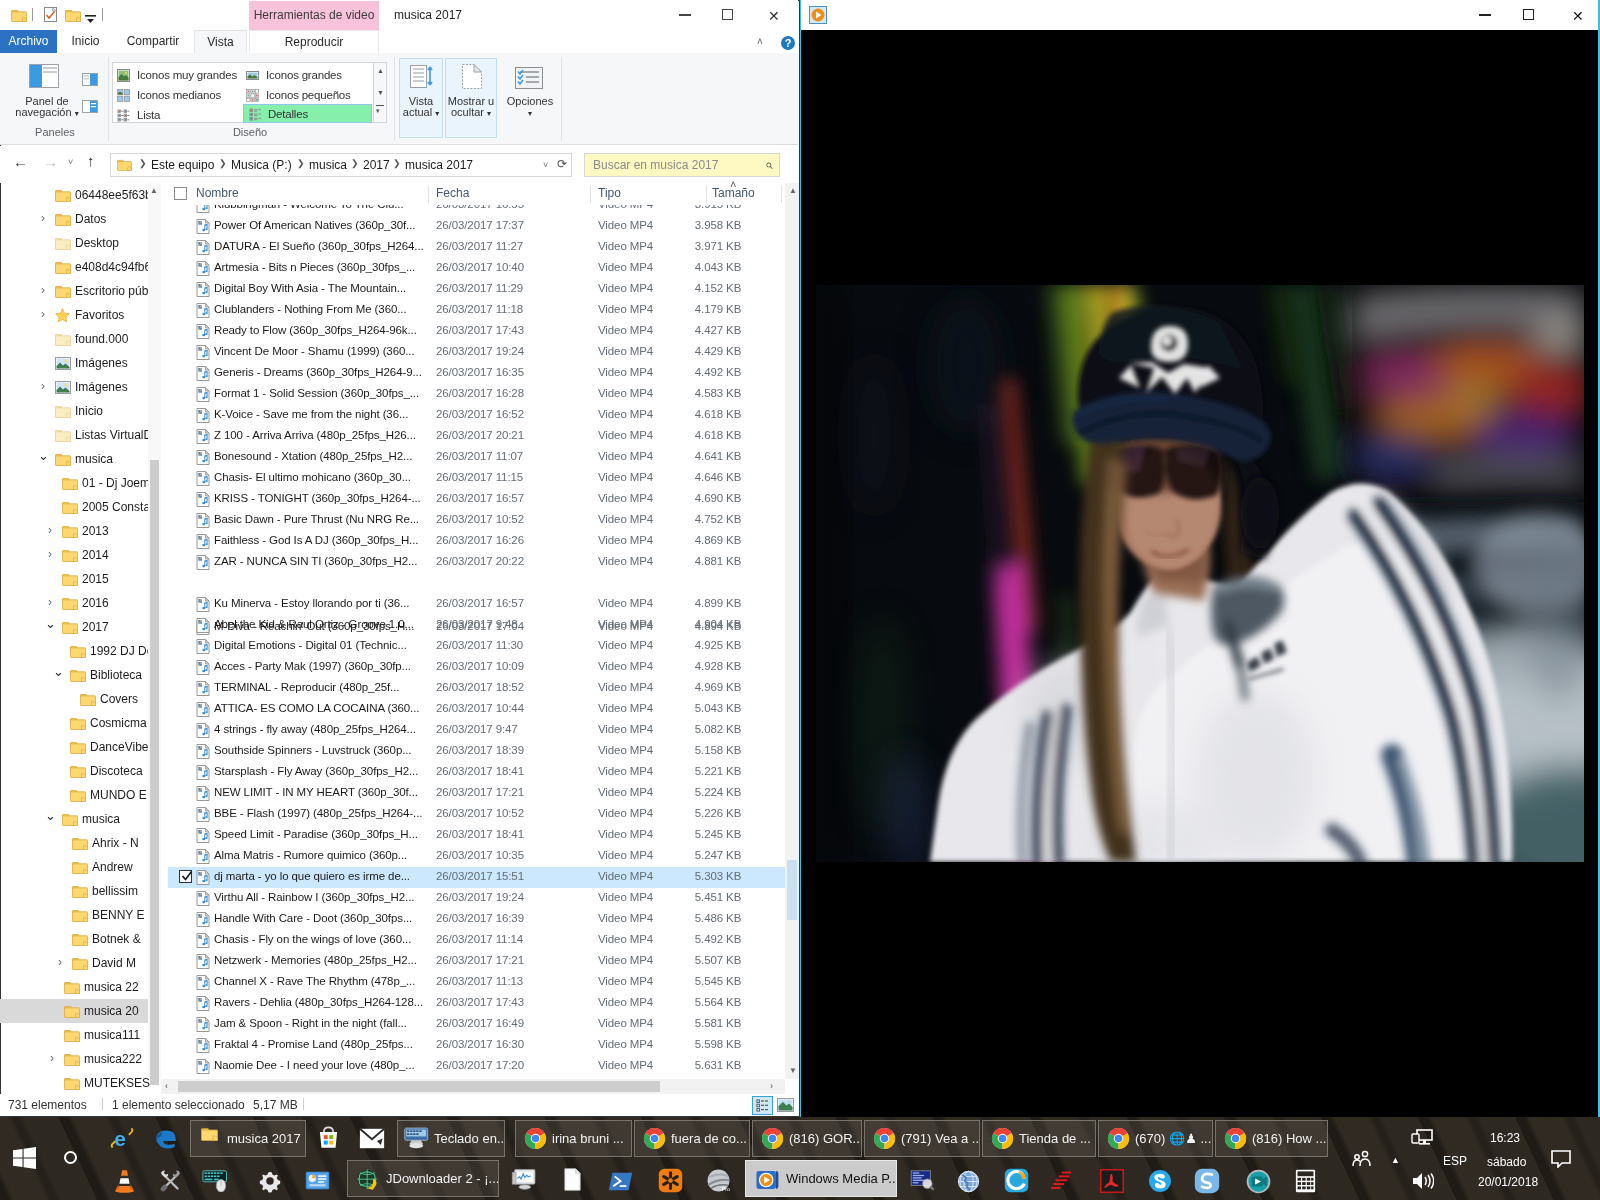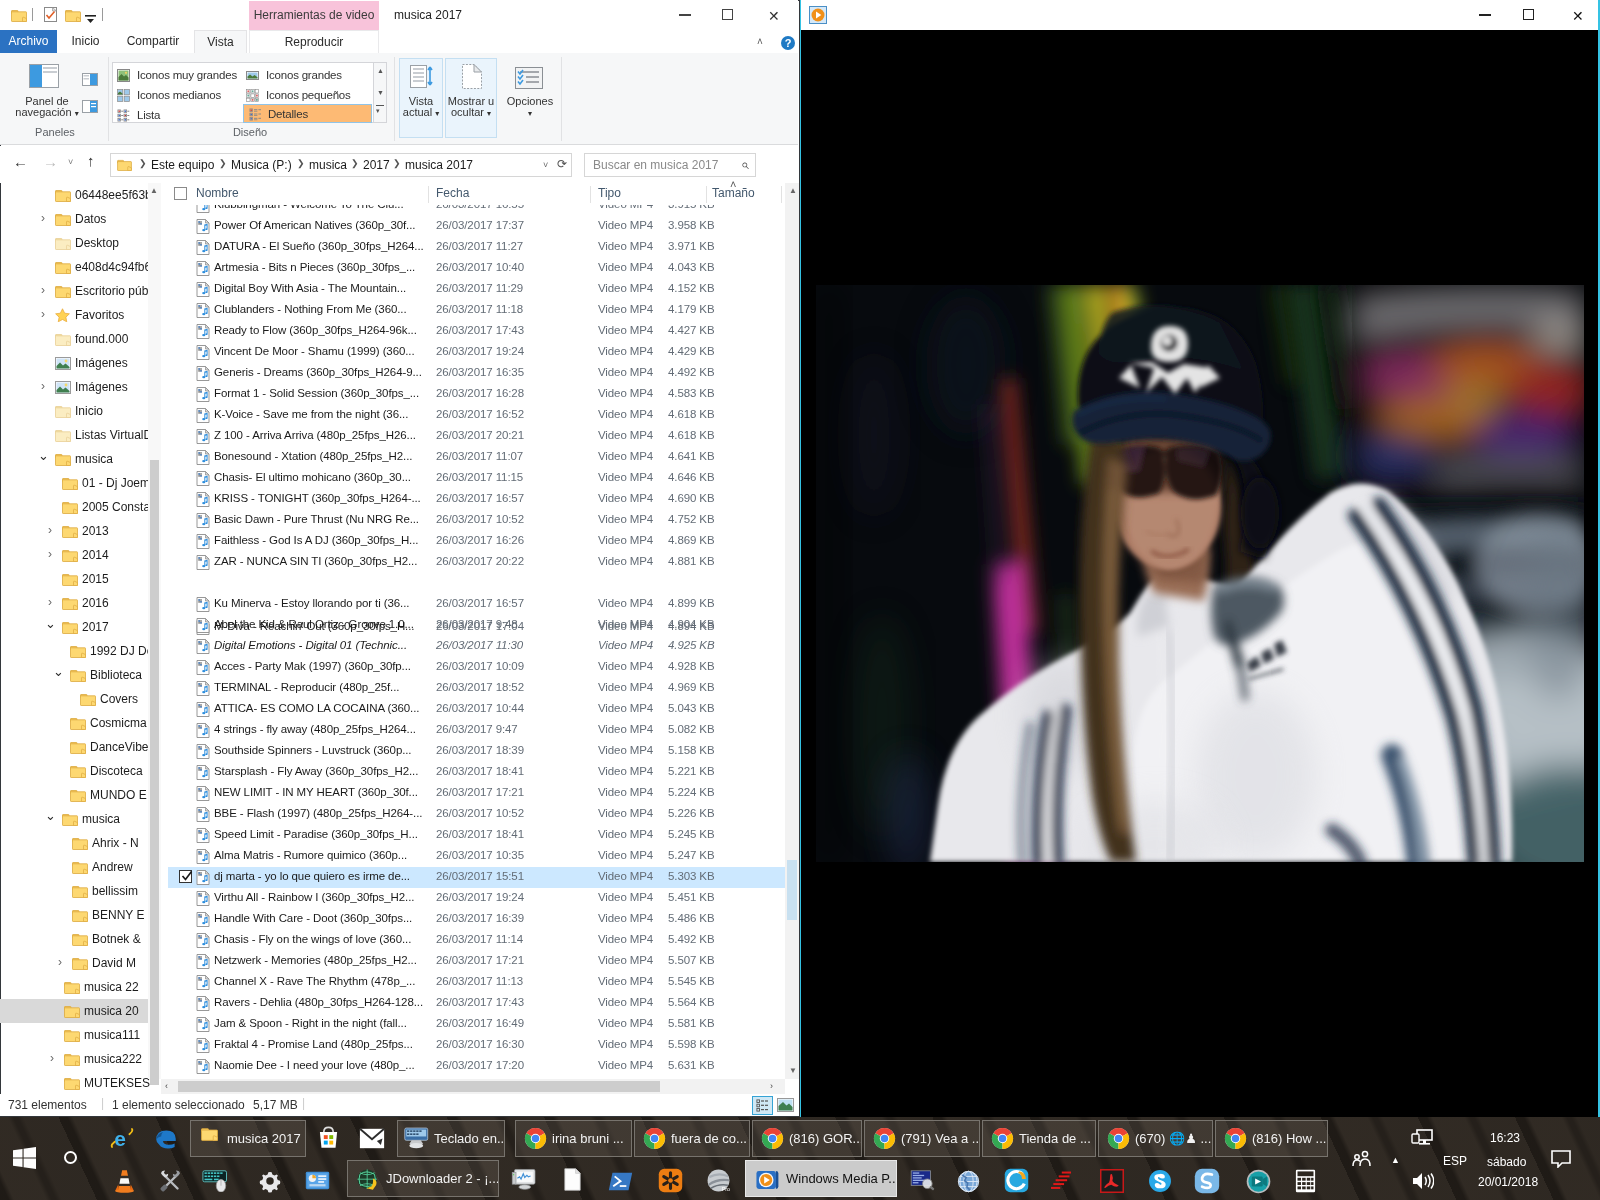--- a/index.html
+++ b/index.html
@@ -18,42 +18,42 @@
 #tab-archivo{left:0;width:57px;background:#2b72c2;color:#fff}
 #tab-vista{left:194px;width:53px;background:#f6f7f8;border:1px solid #e4e4e6;border-bottom:none}
 #tab-reproducir{left:249px;width:130px;background:#fff;border:1px solid #e9e9eb;border-bottom:none}
 
 #ribbon{left:0;top:53px;width:798px;height:92px;background:#f6f7f8;border-bottom:1px solid #dadbdd}
 .grp-label{position:absolute;font-size:11px;color:#5d6166;text-align:center}
 .gsep{position:absolute;top:57px;width:1px;height:84px;background:#e1e2e4}
 .ribbon-icon-btn{position:absolute;font-size:11px;color:#333;text-align:center}
 #gallery{left:112px;top:62px;width:262px;height:61px;background:#fff;border:1px solid #d4d5d9}
 .gitem{position:absolute;height:19px;font-size:11.5px;color:#333;line-height:19px;letter-spacing:-0.2px}
-.gsel{background:#fdba74;border:1px solid #90c4e8}
+.gsel{background:#86efac;border:1px solid #90c4e8}
 #gal-scroll{left:374px;top:62px;width:13px;height:61px;background:#f6f7f8;border:1px solid #d4d5d9;border-left:none}
 .vbtn{position:absolute;width:44px;height:80px;top:58px;font-size:11px;color:#333;text-align:center}
 .vbtn.hl{background:#eaf4fc;border:1px solid #c4dff2}
 
 #addrband{left:0;top:146px;width:798px;height:37px;background:#fff}
 .nav-ico{position:absolute;top:155px;font-size:14px;color:#333}
 #addrbox{left:110px;top:153px;width:462px;height:24px;background:#fff;border:1px solid #d6d6d6;font-size:12px;color:#1b1b1b}
-#searchbox{left:584px;top:153px;width:172px;height:24px;background:#ffffff;border:1px solid #d6d6d6;font-size:12px;color:#8a8a8a}
+#searchbox{left:584px;top:153px;width:196px;height:24px;background:#fef9c3;border:1px solid #d6d6d6;font-size:12px;color:#8a8a8a}
 .titem{position:absolute;height:24px;line-height:24px;font-size:12px;color:#1c1c1c;white-space:nowrap}
 .texp{position:absolute;font-size:10px;color:#6a6a6a}
 #treescroll{left:148px;top:183px;width:13px;height:896px;background:#f8f8f8}
 #treethumb{left:150px;width:9px;background:#cdcdcd}
 
 #listpane{left:168px;top:183px;width:617px;height:896px;background:#fff;overflow:hidden}
 #header{left:168px;top:183px;width:617px;height:22px;background:#fde047;font-size:12px;color:#43586d}
 .hsep{position:absolute;top:3px;width:1px;height:17px;background:#e2e2e2}
 .lrow{position:absolute;left:0;width:617px;height:21px;font-size:11.5px;color:#1b1b1b;white-space:nowrap;letter-spacing:-0.1px}
 .lrow .nm{position:absolute;left:46px;top:3px}
 .lrow .dt{position:absolute;left:268px;top:3px;color:#636c76}
 .lrow .tp{position:absolute;left:430px;top:3px;color:#636c76}
-.lrow .sz{position:absolute;left:500px;width:100px;top:3px;text-align:left;color:#636c76}
+.lrow .sz{position:absolute;left:500px;width:100px;top:3px;text-align:center;color:#636c76}
 .lrow .fico{position:absolute;left:28px;top:3px}
 #listscroll{left:785px;top:183px;width:14px;height:896px;background:#f2f2f2}
 #hscroll{left:161px;top:1079px;width:624px;height:15px;background:#f2f2f2}
 #hthumb{left:178px;top:1081px;width:482px;height:11px;background:#cdcdcd}
 #statusbar{left:0;top:1094px;width:798px;height:22px;background:#fff;font-size:12px;color:#333}
 
 #wmp{left:800px;top:0;width:800px;height:1117px;background:#000;border-top:1px solid #35c3e4;border-left:1px solid #35c3e4;border-right:2px solid #35c3e4}
 #wmp-title{left:0;top:0;width:797px;height:30px;background:#fff}
 #video{left:816px;top:285px;width:768px;height:577px;background:#05070a}
 
@@ -842,21 +842,21 @@
           <rect x="4.2" y="2.2" width="1.6" height="1.6" fill="#7a7a7a"></rect>
           <rect x="2.3" y="4.1" width="1.6" height="1.6" fill="#7a7a7a"></rect>
           <rect x="4.2" y="4.1" width="1.6" height="1.6" fill="#2a5f9e"></rect>
           <path d="M6.2 11.2 Q6.2 10 7.4 10 Q8 10 8.3 10.3 L8.3 5.6 L11.6 4.8 L11.6 9.9 Q11.6 11.1 10.5 11.1 Q9.5 11.1 9.5 10.2 Q9.5 9.3 10.6 9.2 L10.6 6.4 L9.3 6.7 L9.3 11.2 Q9.3 12.3 8 12.3 Q6.2 12.3 6.2 11.2 Z" fill="#2e8edd"></path>
         </svg></span>
       <span class="nm">Abel the Kid &amp; Raul Ortiz - Groove 1.0...</span>
       <span class="dt">26/03/2017 9:48</span>
       <span class="tp">Video MP4</span>
       <span class="sz">4.904 KB</span>
     </div>
-    <div class="lrow" style="top:453px;font-style:italic;">
+    <div class="lrow" style="top:453px;">
       <span class="fico"><svg width="14" height="15" viewBox="0 0 14 15" style="background:transparent">
           <path d="M1 0.5 H9.5 L13 4 V14.5 H1 Z" fill="#fff" stroke="#8c8c8c" stroke-width="0.9"></path>
           <path d="M9.5 0.5 L9.5 4 L13 4 Z" fill="#d8d8d8" stroke="#8c8c8c" stroke-width="0.7"></path>
           <rect x="2.3" y="2.2" width="1.6" height="1.6" fill="#2a5f9e"></rect>
           <rect x="4.2" y="2.2" width="1.6" height="1.6" fill="#7a7a7a"></rect>
           <rect x="2.3" y="4.1" width="1.6" height="1.6" fill="#7a7a7a"></rect>
           <rect x="4.2" y="4.1" width="1.6" height="1.6" fill="#2a5f9e"></rect>
           <path d="M6.2 11.2 Q6.2 10 7.4 10 Q8 10 8.3 10.3 L8.3 5.6 L11.6 4.8 L11.6 9.9 Q11.6 11.1 10.5 11.1 Q9.5 11.1 9.5 10.2 Q9.5 9.3 10.6 9.2 L10.6 6.4 L9.3 6.7 L9.3 11.2 Q9.3 12.3 8 12.3 Q6.2 12.3 6.2 11.2 Z" fill="#2e8edd"></path>
         </svg></span>
       <span class="nm">Digital Emotions - Digital 01 (Technic...</span>

